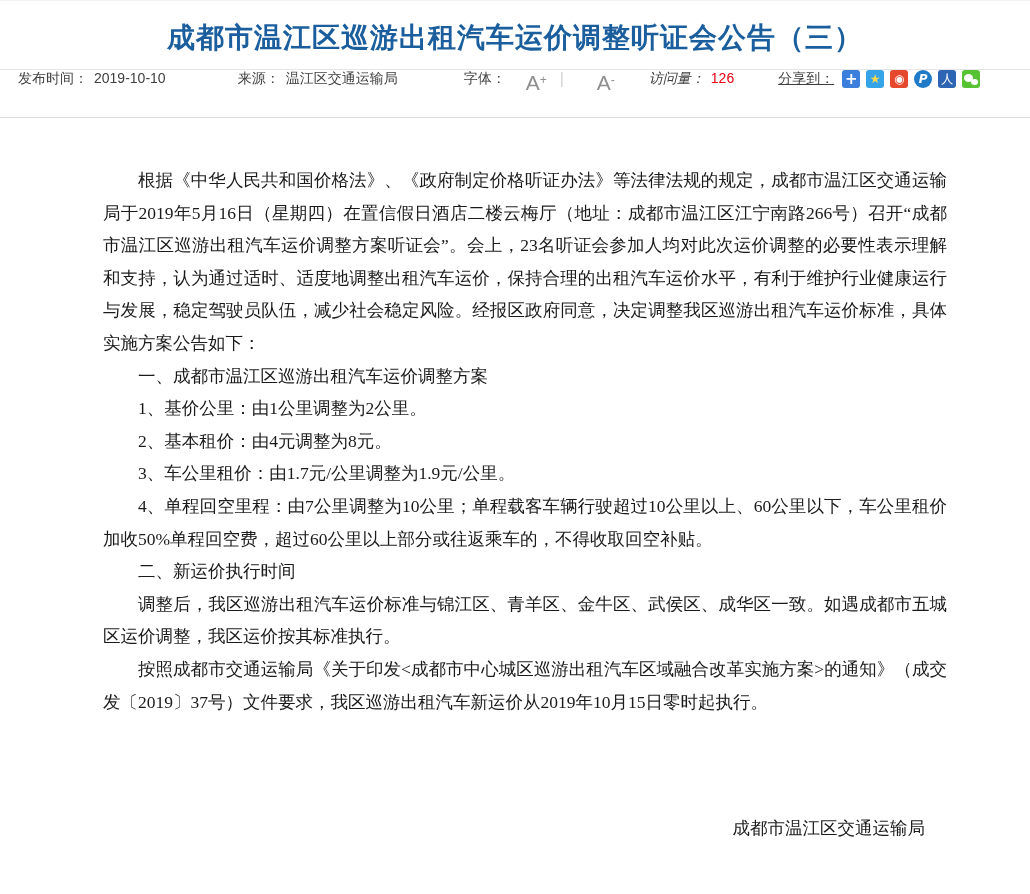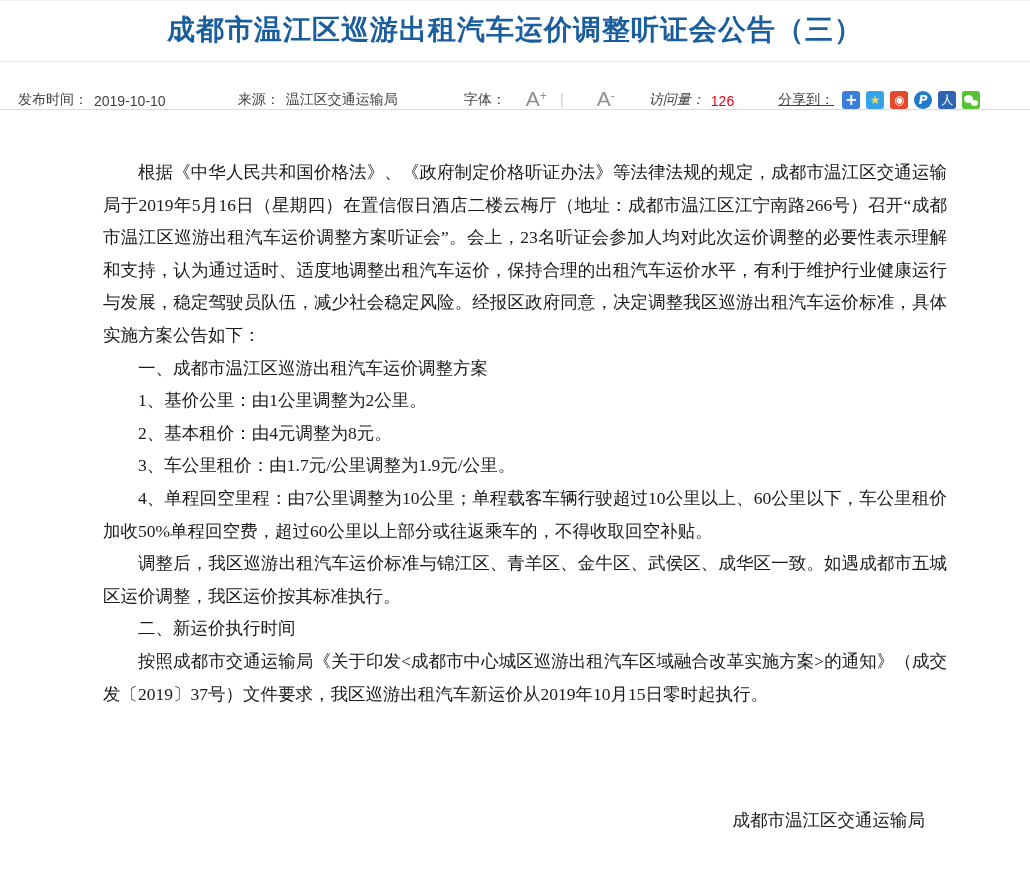--- a/index.html
+++ b/index.html
@@ -16,37 +16,37 @@
   body{
     width:1030px;height:894px;background:#ffffff;
     font-family:"Liberation Sans","DejaVu Sans",sans-serif;
     overflow:hidden;
   }
   .page{width:1030px;height:894px;background:#fff;border-top:1px solid #f2f2f2;}
 
   
   .title-bar{
     text-align:center;
-    padding:8px 20px 10px;
+    padding:16px 20px 10px;
     border-bottom:1px solid var(--border_light);
   }
   .title-bar h1{
     margin:0;
     font-size:28px;
     line-height:42px;
     font-weight:bold;
     color:var(--title_blue);
     letter-spacing:1px;
   }
 
   
   .meta-bar{
     height:48px;
     display:flex;
-    align-items:flex-end;
+    align-items:flex-start;
     padding:0 18px;
     border-bottom:1px solid var(--border_mid);
     font-size:14px;
     color:var(--meta_text);
     white-space:nowrap;
   }
   .meta-bar .val{margin-left:6px;}
   .m-source{margin-left:72px;}
   .m-font-label{margin-left:66px;}
   .font-btn{
@@ -145,22 +145,22 @@
     </span>
   </div>
 
   <div class="article">
     <p>根据《中华人民共和国价格法》、《政府制定价格听证办法》等法律法规的规定，成都市温江区交通运输局于2019年5月16日（星期四）在置信假日酒店二楼云梅厅（地址：成都市温江区江宁南路266号）召开“成都市温江区巡游出租汽车运价调整方案听证会”。会上，23名听证会参加人均对此次运价调整的必要性表示理解和支持，认为通过适时、适度地调整出租汽车运价，保持合理的出租汽车运价水平，有利于维护行业健康运行与发展，稳定驾驶员队伍，减少社会稳定风险。经报区政府同意，决定调整我区巡游出租汽车运价标准，具体实施方案公告如下：</p>
     <p>一、成都市温江区巡游出租汽车运价调整方案</p>
     <p>1、基价公里：由1公里调整为2公里。</p>
     <p>2、基本租价：由4元调整为8元。</p>
     <p>3、车公里租价：由1.7元/公里调整为1.9元/公里。</p>
     <p>4、单程回空里程：由7公里调整为10公里；单程载客车辆行驶超过10公里以上、60公里以下，车公里租价加收50%单程回空费，超过60公里以上部分或往返乘车的，不得收取回空补贴。</p>
+    <p>二、新运价执行时间</p>
     <p>调整后，我区巡游出租汽车运价标准与锦江区、青羊区、金牛区、武侯区、成华区一致。如遇成都市五城区运价调整，我区运价按其标准执行。</p>
-    <p>二、新运价执行时间</p>
     <p>按照成都市交通运输局《关于印发&lt;成都市中心城区巡游出租汽车区域融合改革实施方案&gt;的通知》（成交发〔2019〕37号）文件要求，我区巡游出租汽车新运价从2019年10月15日零时起执行。</p>
   </div>
 
   <div class="signature">
     <div class="sig-org">成都市温江区交通运输局</div>
 
   </div>
 
 </div>
 

